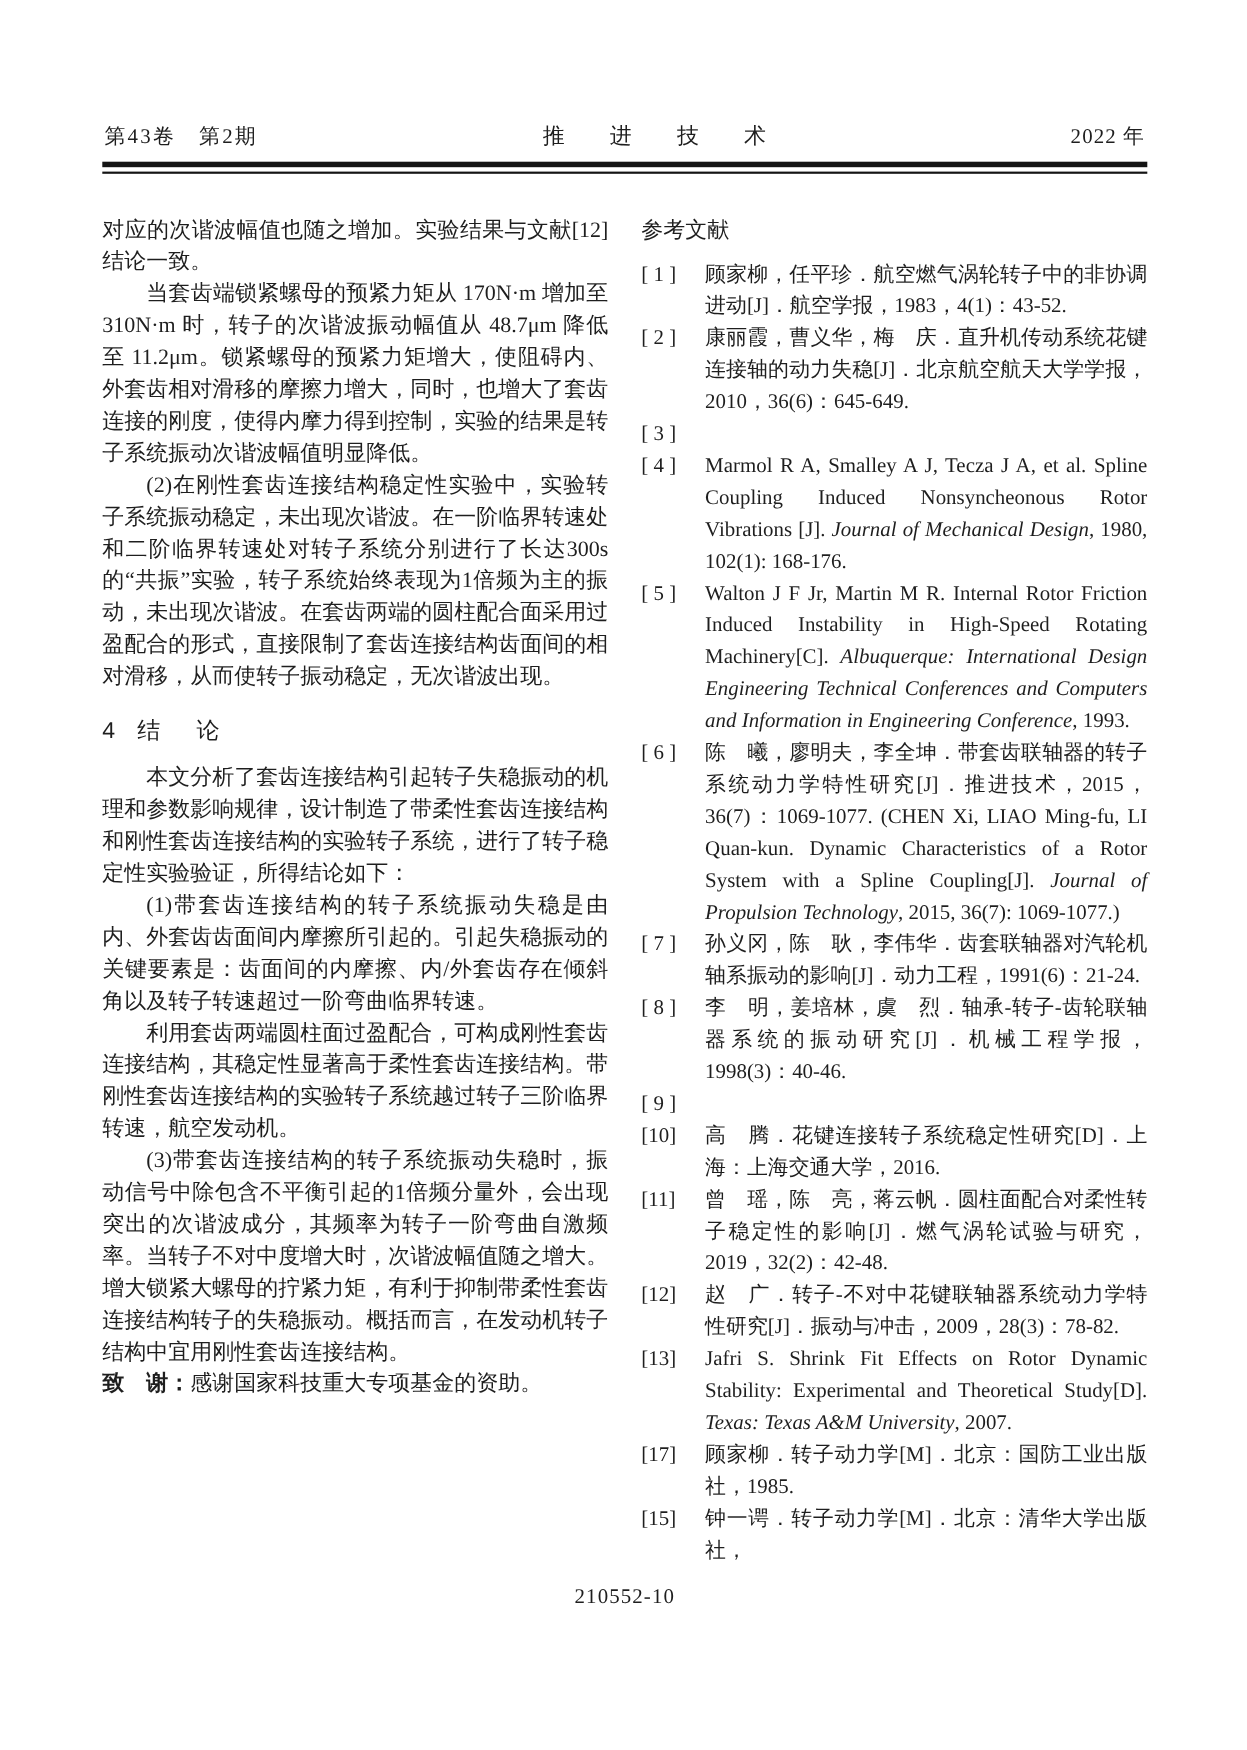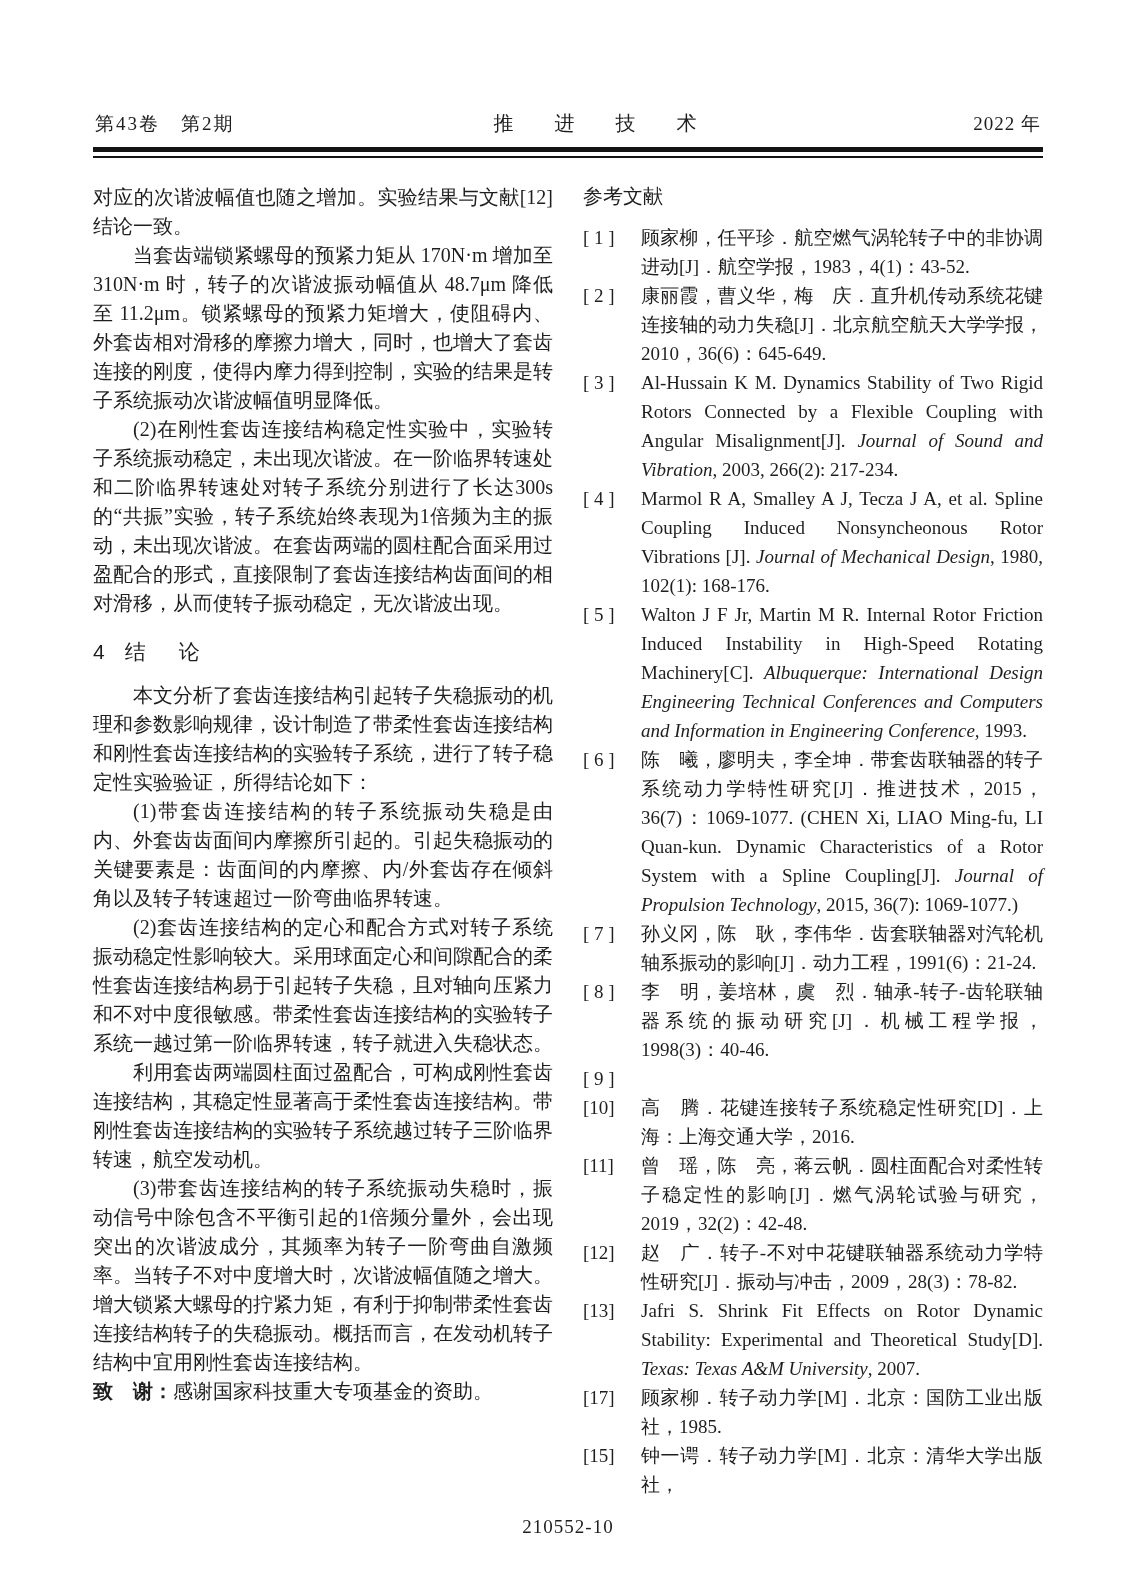--- a/index.html
+++ b/index.html
@@ -14,21 +14,21 @@
     overflow:hidden;
   }
   .hdr {
     display:flex; justify-content:space-between; align-items:baseline;
     font-size:19px; padding:0 2px 10px 2px;
   }
   .hdr-left { letter-spacing:2px; }
   .hdr-title { letter-spacing:18px; font-size:20px; }
   .hdr-year { letter-spacing:1px; }
   .rule { height:11px; border-top:5px solid #141414; border-bottom:2px solid #141414; }
-  main { display:flex; gap:30px; margin-top:25px; }
+  main { display:flex; gap:30px; margin-top:37px; }
   .col { flex:1 1 0; min-width:0; }
   p.body { font-size:20px; line-height:29px; text-align:justify; }
   p.body.indent { text-indent:2em; }
   .sec-head {
     font-family:"Liberation Sans","DejaVu Sans",sans-serif;
     font-weight:400; font-size:21px; margin:20px 0 15px 0;
   }
   .sec-head .num { margin-right:20px; }
   .sec-head .ttl { letter-spacing:6px; }
   .ack { font-size:20px; line-height:29px; }
@@ -64,21 +64,20 @@
           <p class="body indent">(2)在刚性套齿连接结构稳定性实验中，实验转子系统振动稳定，未出现次谐波。在一阶临界转速处和二阶临界转速处对转子系统分别进行了长达300s的“共振”实验，转子系统始终表现为1倍频为主的振动，未出现次谐波。在套齿两端的圆柱配合面采用过盈配合的形式，直接限制了套齿连接结构齿面间的相对滑移，从而使转子振动稳定，无次谐波出现。</p>
         </div>
 
       <h2 class="sec-head">
         <span class="num">4</span><span class="ttl">结　论</span>
       </h2>
 
       <div>
           <p class="body indent">本文分析了套齿连接结构引起转子失稳振动的机理和参数影响规律，设计制造了带柔性套齿连接结构和刚性套齿连接结构的实验转子系统，进行了转子稳定性实验验证，所得结论如下：</p>
           <p class="body indent">(1)带套齿连接结构的转子系统振动失稳是由内、外套齿齿面间内摩擦所引起的。引起失稳振动的关键要素是：齿面间的内摩擦、内/外套齿存在倾斜角以及转子转速超过一阶弯曲临界转速。</p>
-          <p class="body indent">(2)套齿连接结构的定心和配合方式对转子系统振动稳定性影响较大。采用球面定心和间隙配合的柔性套齿连接结构易于引起转子失稳，且对轴向压紧力和不对中度很敏感。带柔性套齿连接结构的实验转子系统一越过第一阶临界转速，转子就进入失稳状态。</p>
           <p class="body indent">利用套齿两端圆柱面过盈配合，可构成刚性套齿连接结构，其稳定性显著高于柔性套齿连接结构。带刚性套齿连接结构的实验转子系统越过转子三阶临界转速，航空发动机。</p>
           <p class="body indent">(3)带套齿连接结构的转子系统振动失稳时，振动信号中除包含不平衡引起的1倍频分量外，会出现突出的次谐波成分，其频率为转子一阶弯曲自激频率。当转子不对中度增大时，次谐波幅值随之增大。增大锁紧大螺母的拧紧力矩，有利于抑制带柔性套齿连接结构转子的失稳振动。概括而言，在发动机转子结构中宜用刚性套齿连接结构。</p>
         </div>
 
       <p class="ack">
         <span class="ack-label">致　谢：</span><span>感谢国家科技重大专项基金的资助。</span>
       </p>
     </section>
 
     <section class="col">
@@ -87,21 +86,20 @@
           <div class="ref-row">
             <span class="ref-label">[ 1 ]</span>
             <span class="ref-text"><span>顾家柳，任平珍．航空燃气涡轮转子中的非协调进动[J]．航空学报，1983，4(1)：43-52.</span></span>
           </div>
           <div class="ref-row">
             <span class="ref-label">[ 2 ]</span>
             <span class="ref-text"><span>康丽霞，曹义华，梅　庆．直升机传动系统花键连接轴的动力失稳[J]．北京航空航天大学学报，2010，36(6)：645-649.</span></span>
           </div>
           <div class="ref-row">
             <span class="ref-label">[ 3 ]</span>
-            <span class="ref-text"><span>Al-Hussain K M. Dynamics Stability of Two Rigid Rotors Connected by a Flexible Coupling with Angular Misalignment[J]. </span><span class="it">Journal of Sound and Vibration</span><span>, 2003, 266(2): 217-234.</span></span>
           </div>
           <div class="ref-row">
             <span class="ref-label">[ 4 ]</span>
             <span class="ref-text"><span>Marmol R A, Smalley A J, Tecza J A, et al. Spline Coupling Induced Nonsyncheonous Rotor Vibrations [J]. </span><span class="it">Journal of Mechanical Design</span><span>, 1980, 102(1): 168-176.</span></span>
           </div>
           <div class="ref-row">
             <span class="ref-label">[ 5 ]</span>
             <span class="ref-text"><span>Walton J F Jr, Martin M R. Internal Rotor Friction Induced Instability in High-Speed Rotating Machinery[C]. </span><span class="it">Albuquerque: International Design Engineering Technical Conferences and Computers and Information in Engineering Conference</span><span>, 1993.</span></span>
           </div>
           <div class="ref-row">

